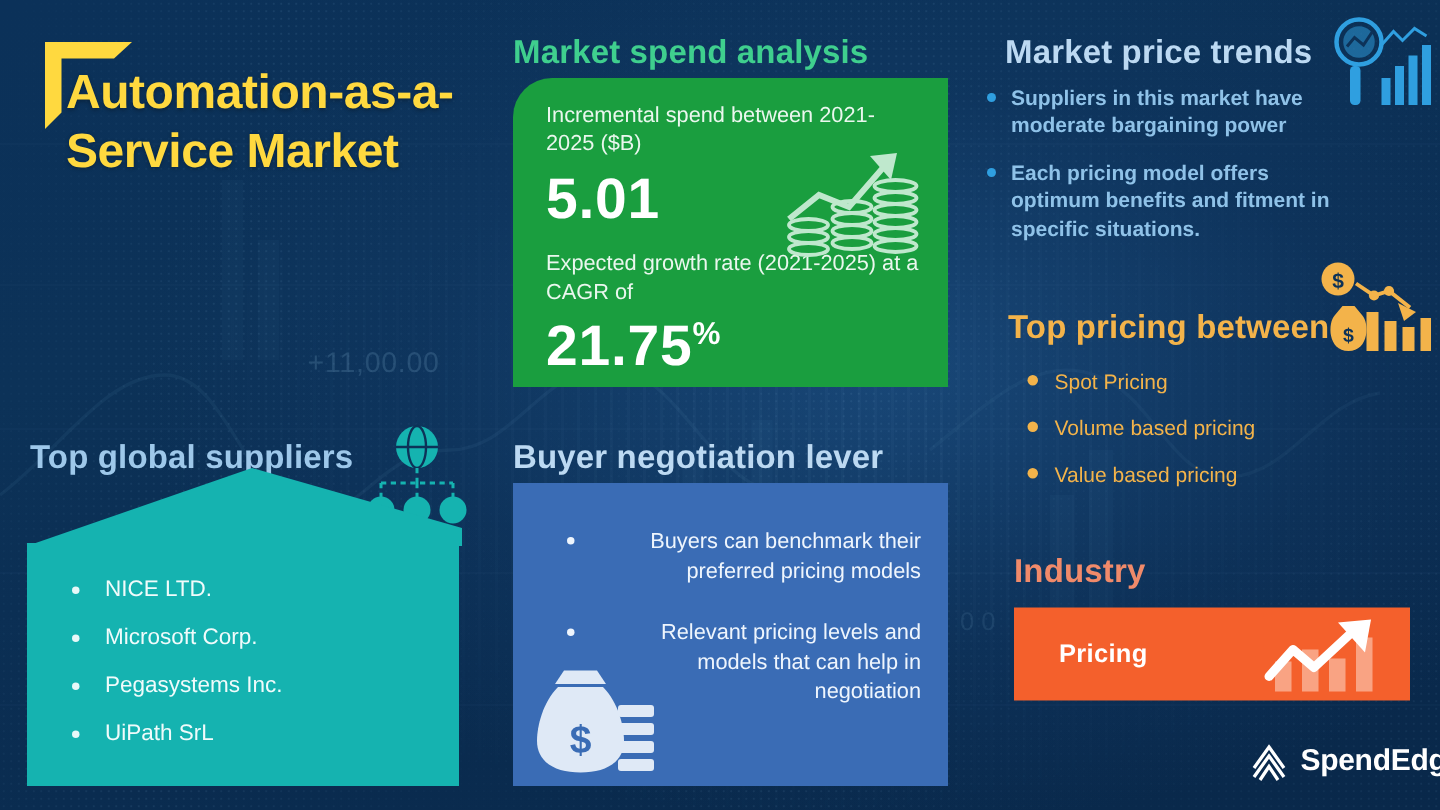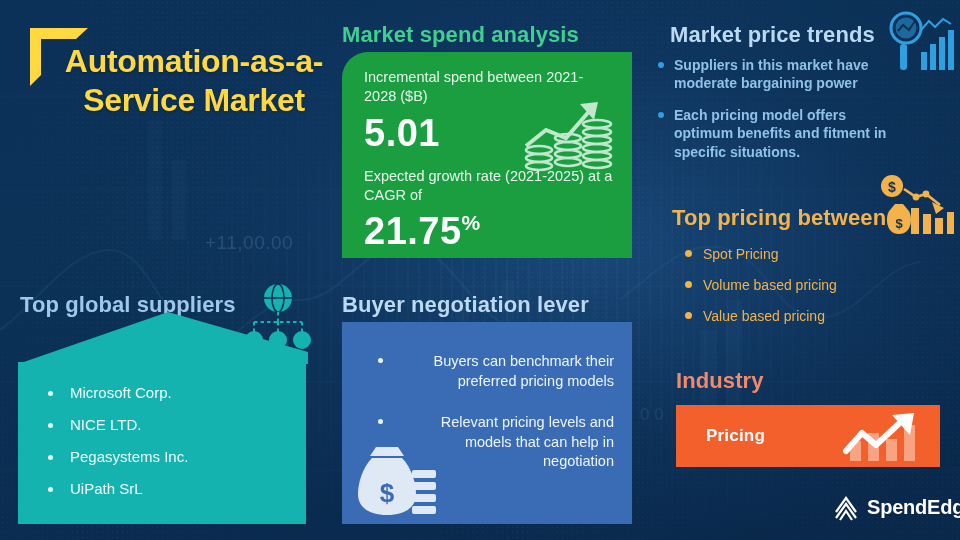--- a/index.html
+++ b/index.html
@@ -47,21 +47,20 @@
   }
 
   
   .corner-bracket { position:absolute; left:28px; top:26px; }
   .title {
     position:absolute; left:44px; top:42px; width:300px;
     color:#ffd93f;
     font-size:32px; font-weight:bold; line-height:1.22;
     letter-spacing:-.3px;
     text-shadow:0 1px 3px rgba(0,0,0,.30);
-    text-align:center;
   }
 
   
   .heading { position:absolute; font-size:22px; font-weight:bold; letter-spacing:.1px; }
   .h-green  { color:#3fcf8e; }
   .h-blue   { color:#bcd9f2; }
   .h-ltblue { color:#9ec8ea; }
   .h-orange { color:#f3b34a; }
   .h-salmon { color:#f08a6a; }
 
@@ -173,21 +172,21 @@
   <div class="ticker2">0 0</div>
 
   <svg class="corner-bracket" width="62" height="62" viewBox="0 0 62 62">
     <path d="M2,60 L2,2 L60,2 L48,13 L13,13 L13,49 Z" fill="#ffd93f"></path>
   </svg>
   <div class="title">Automation-as-a-Service Market</div>
 
   <div class="heading h-green" style="left:342px; top:22px;">Market spend analysis</div>
 
   <div class="green-card">
-    <div class="gc-label">Incremental spend between 2021-2028 ($B)</div>
+    <div class="gc-label">Incremental spend between 2021-2025 ($B)</div>
     <div class="gc-big">5.01</div>
     <div class="gc-label2">Expected growth rate (2021-2025) at a CAGR of</div>
     <div class="gc-big2"><span>21.75</span><sup>%</sup></div>
 
     <svg class="coin-icon" width="96" height="82" viewBox="0 0 96 82">
       <path d="M6,56 L26,40 L46,48 L72,18" fill="none" stroke="#bfe8cd" stroke-width="4"></path>
       <path d="M60,14 L78,12 L74,30 Z" fill="#bfe8cd"></path>
       <g fill="none" stroke="#bfe8cd" stroke-width="2.6">
         <ellipse cx="19" cy="60" rx="13" ry="4"></ellipse>
         <ellipse cx="19" cy="68" rx="13" ry="4"></ellipse>
@@ -300,22 +299,22 @@
       <circle cx="62" cy="58" r="9"></circle>
     </g>
   </svg>
 
   <svg class="supplier-tail" width="290" height="54" viewBox="0 0 290 54">
     <path d="M0,52 L290,52 L290,40 L150,0 Z" fill="#15b3b0"></path>
   </svg>
 
   <div class="supplier-card">
     <div class="sup-list">
+      <div class="sup-item">NICE LTD.</div>
       <div class="sup-item">Microsoft Corp.</div>
-      <div class="sup-item">NICE LTD.</div>
       <div class="sup-item">Pegasystems Inc.</div>
       <div class="sup-item">UiPath SrL</div>
     </div>
   </div>
 
   <div class="heading h-blue" style="left:342px; top:292px;">Buyer negotiation lever</div>
 
   <div class="buyer-card">
     <svg class="moneybag-icon" width="88" height="74" viewBox="0 0 88 74">
       <path d="M20,12 l6,-9 l22,0 l6,9 z" fill="#dfe9f6"></path>

